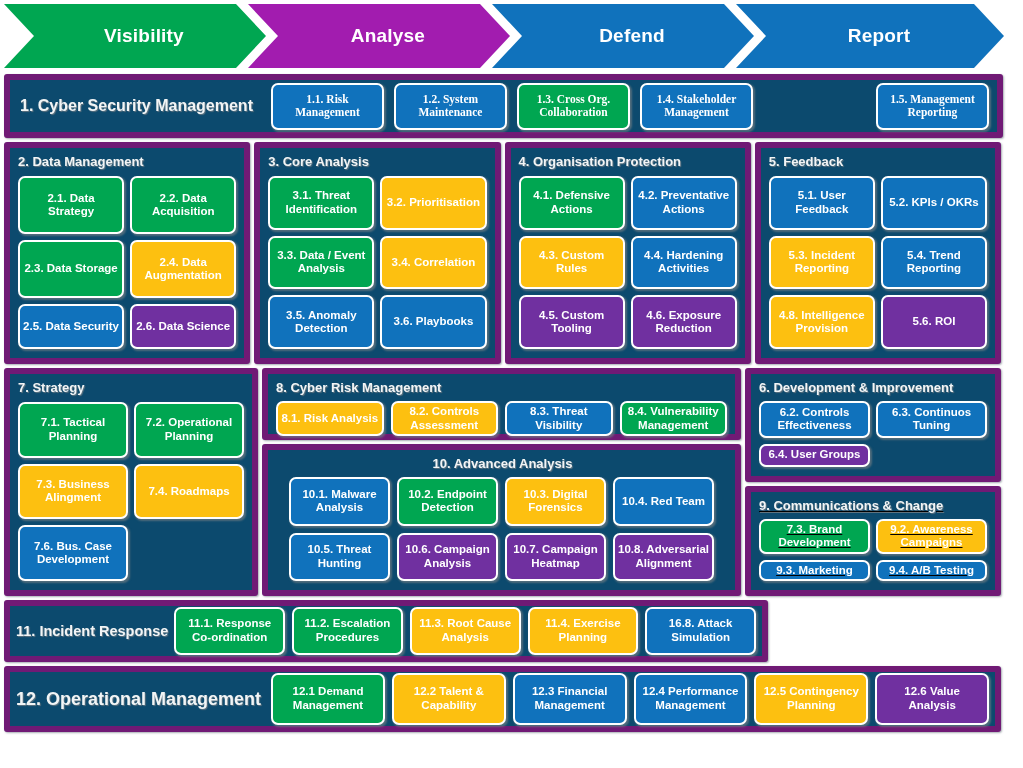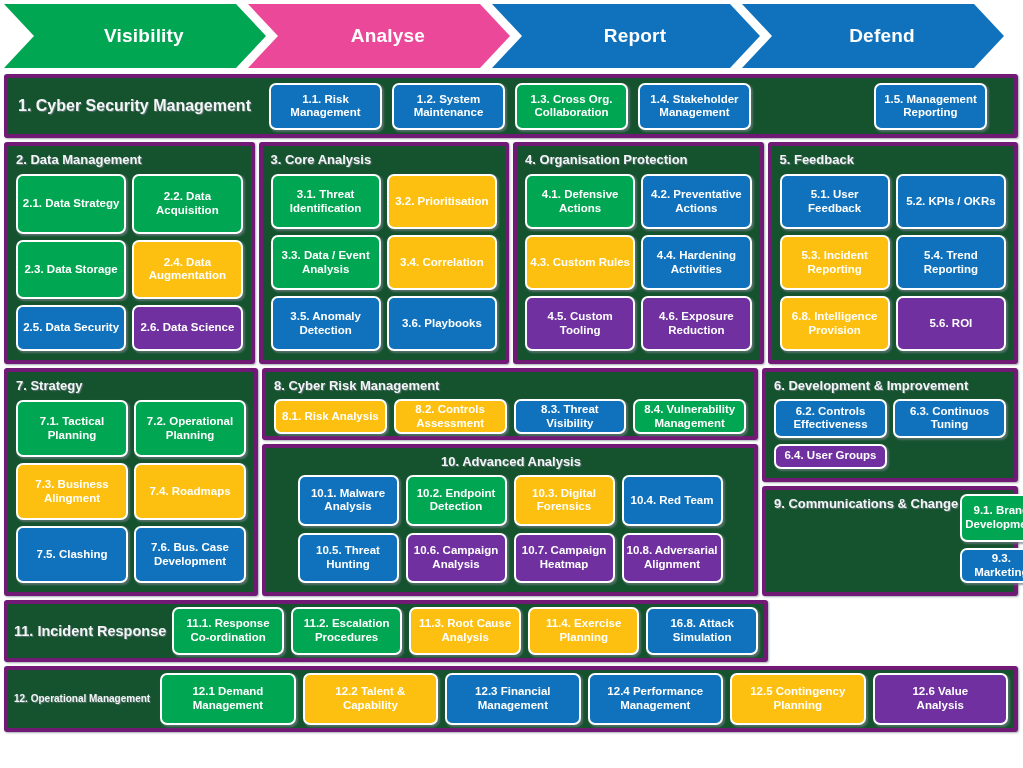--- a/index.html
+++ b/index.html
@@ -3,47 +3,47 @@
 <meta charset="utf-8">
 <style>
   html,body{margin:0;padding:0;}
   body{
     width:1023px;height:768px;
     background:#ffffff;
     font-family:"Liberation Sans", sans-serif;
     overflow:hidden;
     position:relative;
   }
-  .page{position:relative;width:1023px;height:768px;box-sizing:border-box;padding:4px 5px 4px 4px;}
+  .page{position:relative;width:1023px;height:768px;box-sizing:border-box;padding:4px 22px 4px 4px;}
 
   
   .banner{position:relative;height:68px;display:flex;align-items:flex-start;}
   .chev{
     position:relative;
     height:64px;
     color:#ffffff;
     font-weight:bold;
     font-size:19px;
     display:flex;align-items:center;justify-content:center;
     box-sizing:border-box;
     filter:drop-shadow(2px 2px 2px rgba(110,120,128,.60));
     -webkit-clip-path:polygon(0 0, calc(100% - 30px) 0, 100% 50%, calc(100% - 30px) 100%, 0 100%, 30px 50%);
     clip-path:polygon(0 0, calc(100% - 30px) 0, 100% 50%, calc(100% - 30px) 100%, 0 100%, 30px 50%);
     margin-right:-18px;
   }
   .chev .lbl{padding-left:18px;letter-spacing:.2px;}
   .chev.c1{width:262px;background:#00a651;}
-  .chev.c2{width:262px;background:#ec4899;}
+  .chev.c2{width:262px;background:#a21caf;}
   .chev.c3{width:262px;background:#1072bc;}
   .chev.c4{width:268px;background:#1072bc;}
 
   
   .panel{
-    background:#14532d;
-    border:4px solid #701a75;
+    background:#0c4a6e;
+    border:6px solid #701a75;
     border-radius:3px;
     box-shadow:1px 1px 2px rgba(120,130,138,.65);
     box-sizing:border-box;
     position:relative;
     padding:3px 6px 5px 6px;
   }
   .panel > .ptitle{
     color:#f2f5f6;
     font-weight:bold;
     font-size:13px;
@@ -71,21 +71,21 @@
   .green{background:#00a651;}
   .yellow{background:#fdc010;}
   .blue{background:#1072bc;}
   .purple{background:#7030a0;}
 
   
   .row1{display:flex;height:64px;margin-top:2px;align-items:stretch;}
   .sec1{flex:1;display:flex;align-items:center;padding:2px 8px 2px 10px;}
   .sec1 .ptitle{font-size:16px;padding:0;margin-right:18px;}
   .sec1 .tiles{display:flex;align-items:center;gap:10px;flex:1;}
-  .sec1 .tile{width:113px;height:47px;}
+  .sec1 .tile{width:113px;height:47px;font-family:Liberation Serif, serif;}
   .sec1 .spacer{width:103px;}
 
   
   .row2{display:flex;gap:4px;margin-top:4px;height:222px;}
   .row2 .panel{flex:1;display:flex;flex-direction:column;}
   .grid2{display:grid;grid-template-columns:1fr 1fr;gap:6px;flex:1;padding:2px 2px 4px 2px;}
   .grid2 .tile{min-height:0;}
 
   
   .row3{display:flex;gap:4px;margin-top:4px;height:228px;}
@@ -96,54 +96,54 @@
 
   .sec8{height:72px;display:flex;flex-direction:column;}
   .sec8 .strip{display:flex;gap:7px;padding:1px 2px 3px 2px;flex:1;}
   .sec8 .tile{flex:1;}
 
   .sec10{flex:1;display:flex;flex-direction:column;align-items:center;}
   .grid4{display:grid;grid-template-columns:repeat(4,1fr);gap:7px;flex:1;padding:1px 2px 4px 2px;}
 
   .sec6{height:118px;display:flex;flex-direction:column;}
   .sec6 .grid{display:grid;grid-template-columns:1fr 1fr;gap:6px;flex:1;padding:1px 2px 4px 2px;}
-  .sec9{flex:1;display:flex;flex-direction:row;}
+  .sec9{flex:1;display:flex;flex-direction:column;text-decoration:underline;}
   .sec9 .grid{display:grid;grid-template-columns:1fr 1fr;gap:6px;flex:1;padding:1px 2px 4px 2px;}
 
   
   .row4{display:flex;gap:4px;margin-top:4px;height:62px;}
   .sec11{width:764px;display:flex;align-items:center;padding:2px 6px 3px 6px;}
   .sec11 .ptitle{font-size:14.5px;padding:0;margin-right:6px;text-align:center;}
   .sec11 .strip{display:flex;gap:7px;flex:1;height:48px;justify-content:space-between;}
   .sec11 .tile{flex:1;}
 
   
   .row5{margin-top:4px;height:66px;display:flex;}
   .sec12{flex:1;display:flex;align-items:center;padding:2px 6px 3px 6px;}
-  .sec12 .ptitle{font-size:10px;padding:0;margin-right:10px;}
+  .sec12 .ptitle{font-size:18px;padding:0;margin-right:10px;}
   .sec12 .strip{display:flex;gap:7px;flex:1;height:52px;}
   .sec12 .tile{flex:1;}
 </style>
 </head>
 <body>
 
 <div class="page">
 
   <div class="banner">
     <div class="chev c1">
       <span class="lbl">Visibility</span>
     </div>
     <div class="chev c2">
       <span class="lbl">Analyse</span>
     </div>
+    <div class="chev c3">
+      <span class="lbl">Defend</span>
+    </div>
     <div class="chev c4">
       <span class="lbl">Report</span>
-    </div>
-    <div class="chev c3">
-      <span class="lbl">Defend</span>
     </div>
   </div>
 
   <div class="row1">
     <div class="panel sec1">
       <div class="ptitle">1. Cyber Security Management</div>
       <div class="tiles">
         <div class="tile blue">1.1. Risk
 Management</div>
         <div class="tile blue">1.2. System
@@ -210,41 +210,40 @@
     <div class="panel">
       <div class="ptitle">5. Feedback</div>
       <div class="grid2">
         <div class="tile blue">5.1. User
 Feedback</div>
         <div class="tile blue">5.2. KPIs / OKRs</div>
         <div class="tile yellow">5.3. Incident
 Reporting</div>
         <div class="tile blue">5.4. Trend
 Reporting</div>
-        <div class="tile yellow">6.8. Intelligence
+        <div class="tile yellow">4.8. Intelligence
 Provision</div>
         <div class="tile purple">5.6. ROI</div>
       </div>
     </div>
   </div>
 
   <div class="row3">
 
     <div class="col-left">
       <div class="panel">
         <div class="ptitle">7. Strategy</div>
         <div class="grid2">
           <div class="tile green">7.1. Tactical
 Planning</div>
           <div class="tile green">7.2. Operational
 Planning</div>
           <div class="tile yellow">7.3. Business
 Alingment</div>
           <div class="tile yellow">7.4. Roadmaps</div>
-          <div class="tile blue">7.5. Clashing</div>
           <div class="tile blue">7.6. Bus. Case
 Development</div>
         </div>
       </div>
     </div>
 
     <div class="col-mid">
       <div class="panel sec8">
         <div class="ptitle">8. Cyber Risk Management</div>
         <div class="strip">
@@ -288,21 +287,21 @@
 Effectiveness</div>
           <div class="tile blue">6.3. Continuos
 Tuning</div>
           <div class="tile purple">6.4. User Groups</div>
         </div>
       </div>
 
       <div class="panel sec9">
         <div class="ptitle">9. Communications &amp; Change</div>
         <div class="grid">
-          <div class="tile green">9.1. Brand
+          <div class="tile green">7.3. Brand
 Development</div>
           <div class="tile yellow">9.2. Awareness
 Campaigns</div>
           <div class="tile blue">9.3. Marketing</div>
           <div class="tile blue">9.4. A/B Testing</div>
         </div>
       </div>
     </div>
   </div>
 

